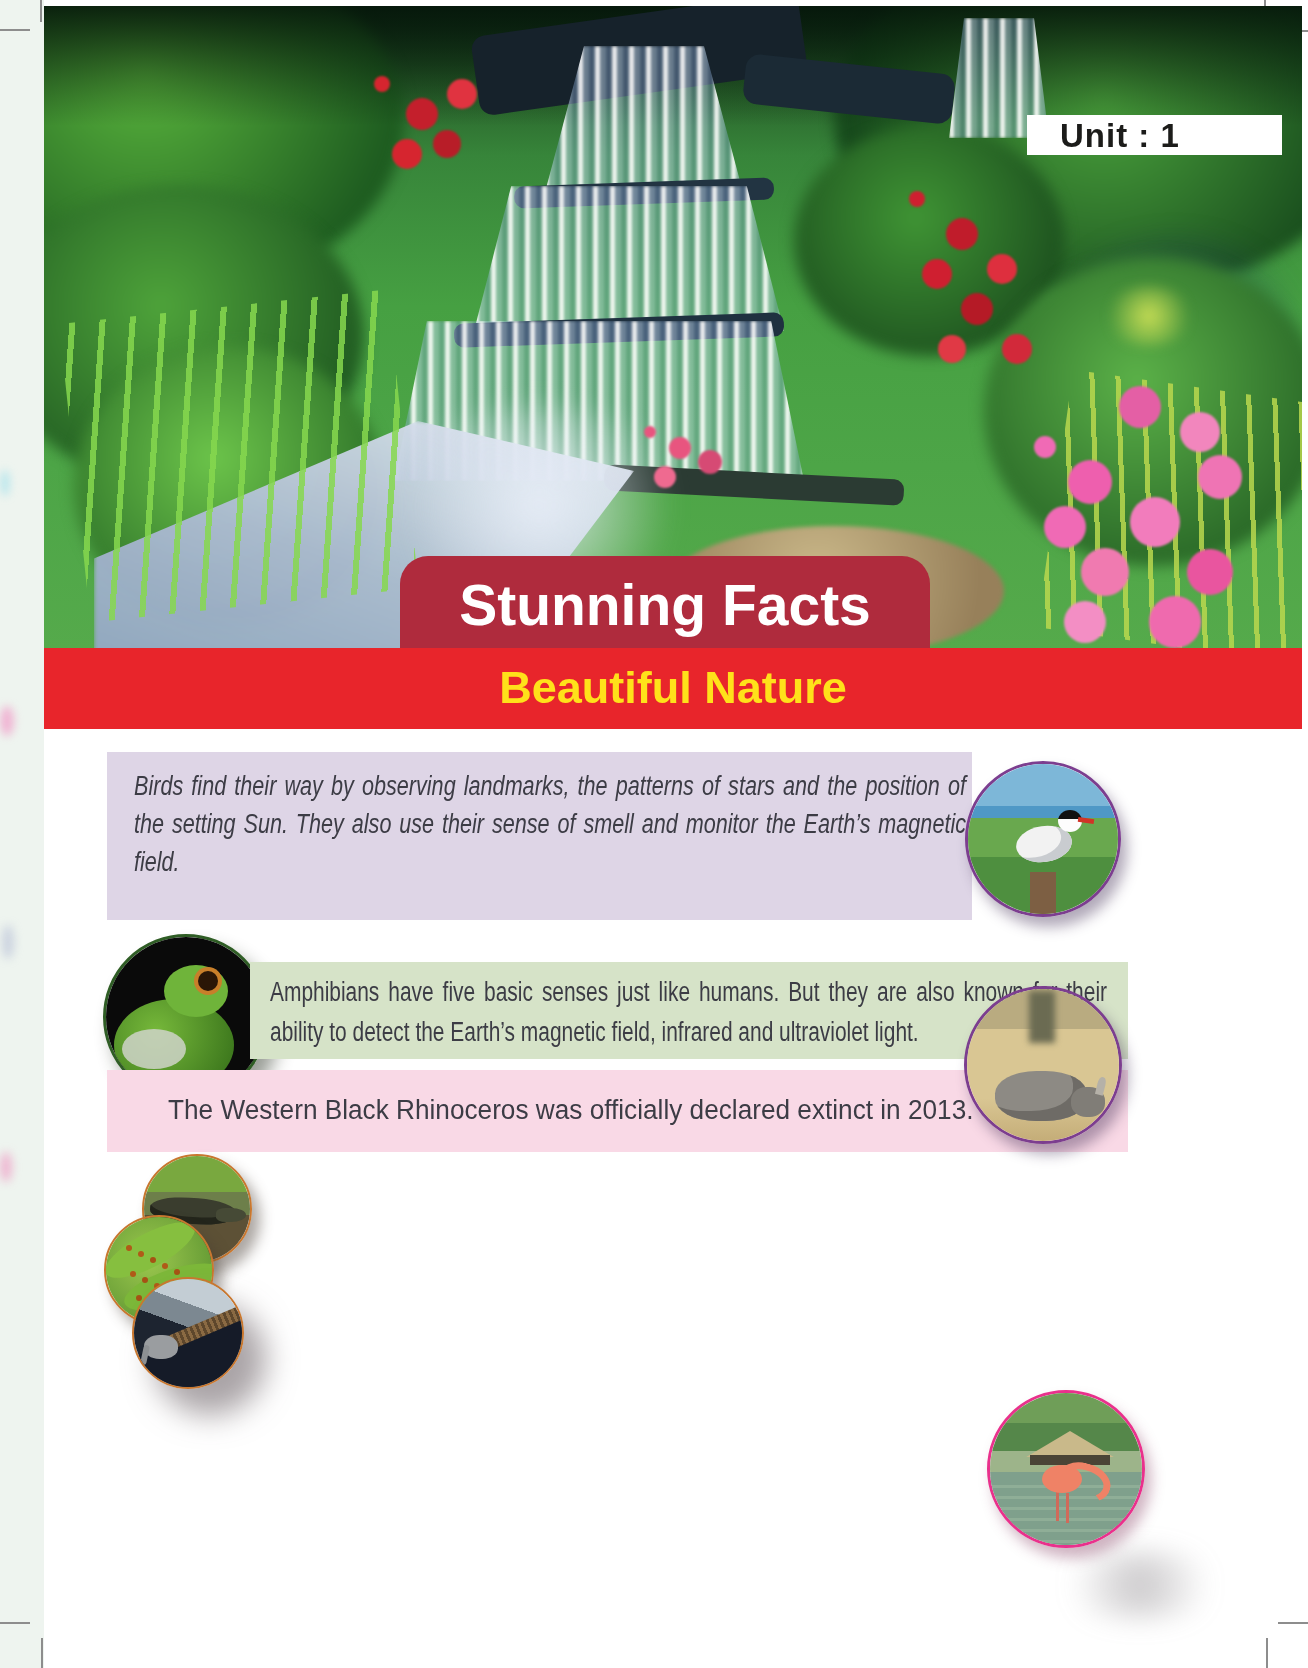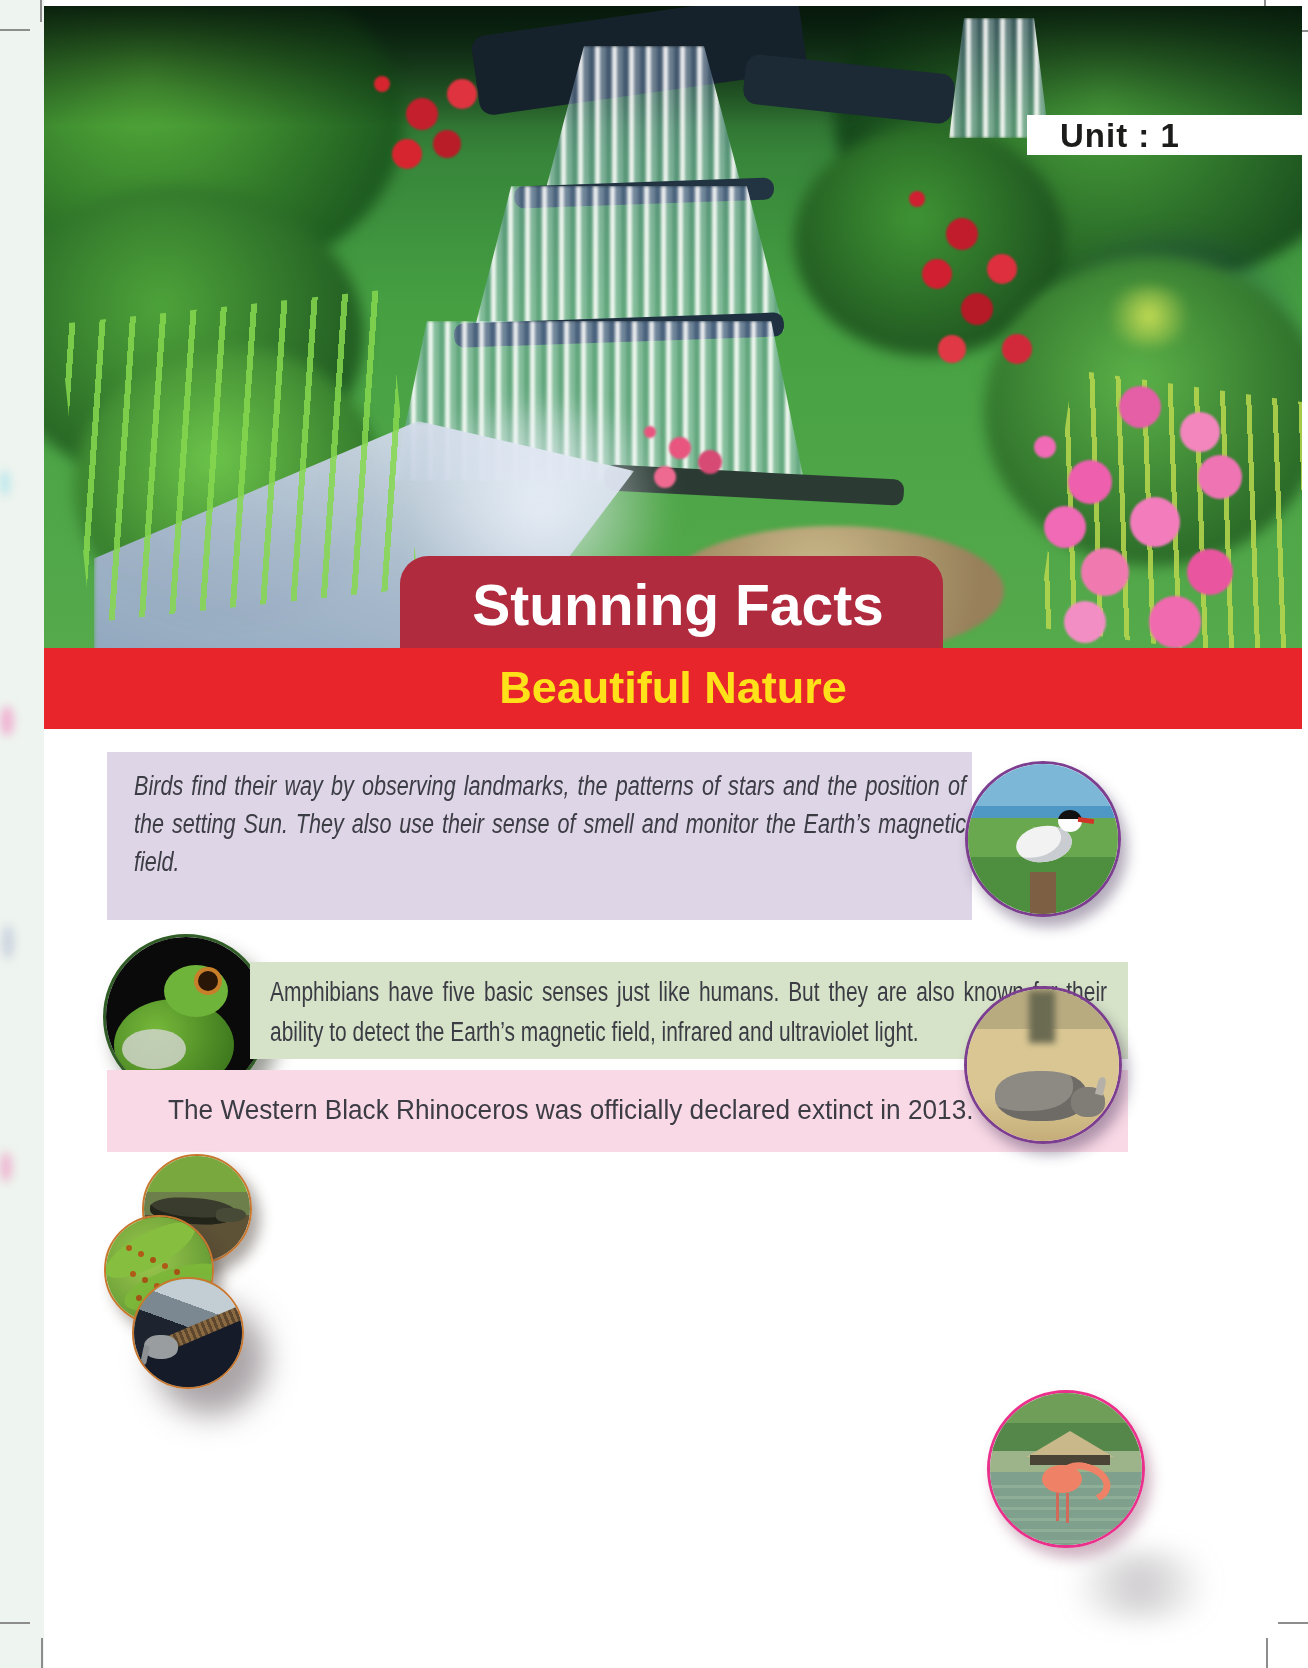--- a/index.html
+++ b/index.html
@@ -55,24 +55,24 @@
   .h-flowers-redL{left:330px;top:70px;width:16px;height:16px;border-radius:50%;background:#d6252f;filter:blur(1px);
       box-shadow:40px 30px 0 8px #c41f2c,80px 10px 0 7px #e03340,25px 70px 0 7px #d6252f,65px 60px 0 6px #b81d28;}
   .h-flowers-redR{left:865px;top:185px;width:16px;height:16px;border-radius:50%;background:#cf1f30;filter:blur(1px);
       box-shadow:45px 35px 0 8px #c01c2b,85px 70px 0 7px #de2f3e,20px 75px 0 7px #cf1f30,60px 110px 0 8px #b51a26,
         100px 150px 0 7px #d2293a,35px 150px 0 6px #e03945;}
   .h-flowers-ctr{left:600px;top:420px;width:12px;height:12px;border-radius:50%;background:#e8557f;filter:blur(1px);
       box-shadow:30px 16px 0 5px #e8557f,60px 30px 0 6px #d64a74,15px 45px 0 5px #ef6a90;}
   .h-accent-y{left:1060px;top:280px;width:90px;height:60px;border-radius:50%;filter:blur(6px);
       background:radial-gradient(circle,#c8dd55,rgba(200,221,85,0) 75%);}
   
-  .unit-band{position:absolute;left:1027px;top:115px;width:281px;height:40px;background:#ffffff;}
+  .unit-band{position:absolute;left:1027px;top:115px;width:255px;height:40px;background:#ffffff;}
   .unit-text{position:absolute;left:33px;top:2px;font-size:33px;font-weight:700;color:#1c1c1a;letter-spacing:1px;}
   .title-box{position:absolute;left:400px;top:556px;width:530px;height:94px;background:#af2b3d;
-      border-radius:28px 28px 0 0;text-align:center;padding-left:13px;}
+      border-radius:28px 28px 0 0;text-align:center;}
   .title-text{font-size:57px;font-weight:700;color:#ffffff;line-height:98px;letter-spacing:0px;}
   .sub-band{position:absolute;left:44px;top:648px;width:1258px;height:81px;background:#e8252b;text-align:center;}
   .sub-text{font-size:45px;font-weight:700;color:#ffe11a;line-height:80px;}
   
   .fact-box{position:absolute;}
   .fact-text{position:absolute;font-size:27px;color:#3c3c45;transform-origin:left top;}
   .fb1{left:107px;top:752px;width:865px;height:168px;background:#ded5e6;font-style:italic;}
   .fb1 .fact-text{left:27px;top:15px;width:1040px;line-height:38px;text-align:justify;transform:scaleX(.80);}
   .fb2{left:250px;top:962px;width:878px;height:97px;background:#d6e3c8;}
   .fb2 .fact-text{left:20px;top:10px;width:1080px;line-height:40px;text-align:justify;transform:scaleX(.775);}

